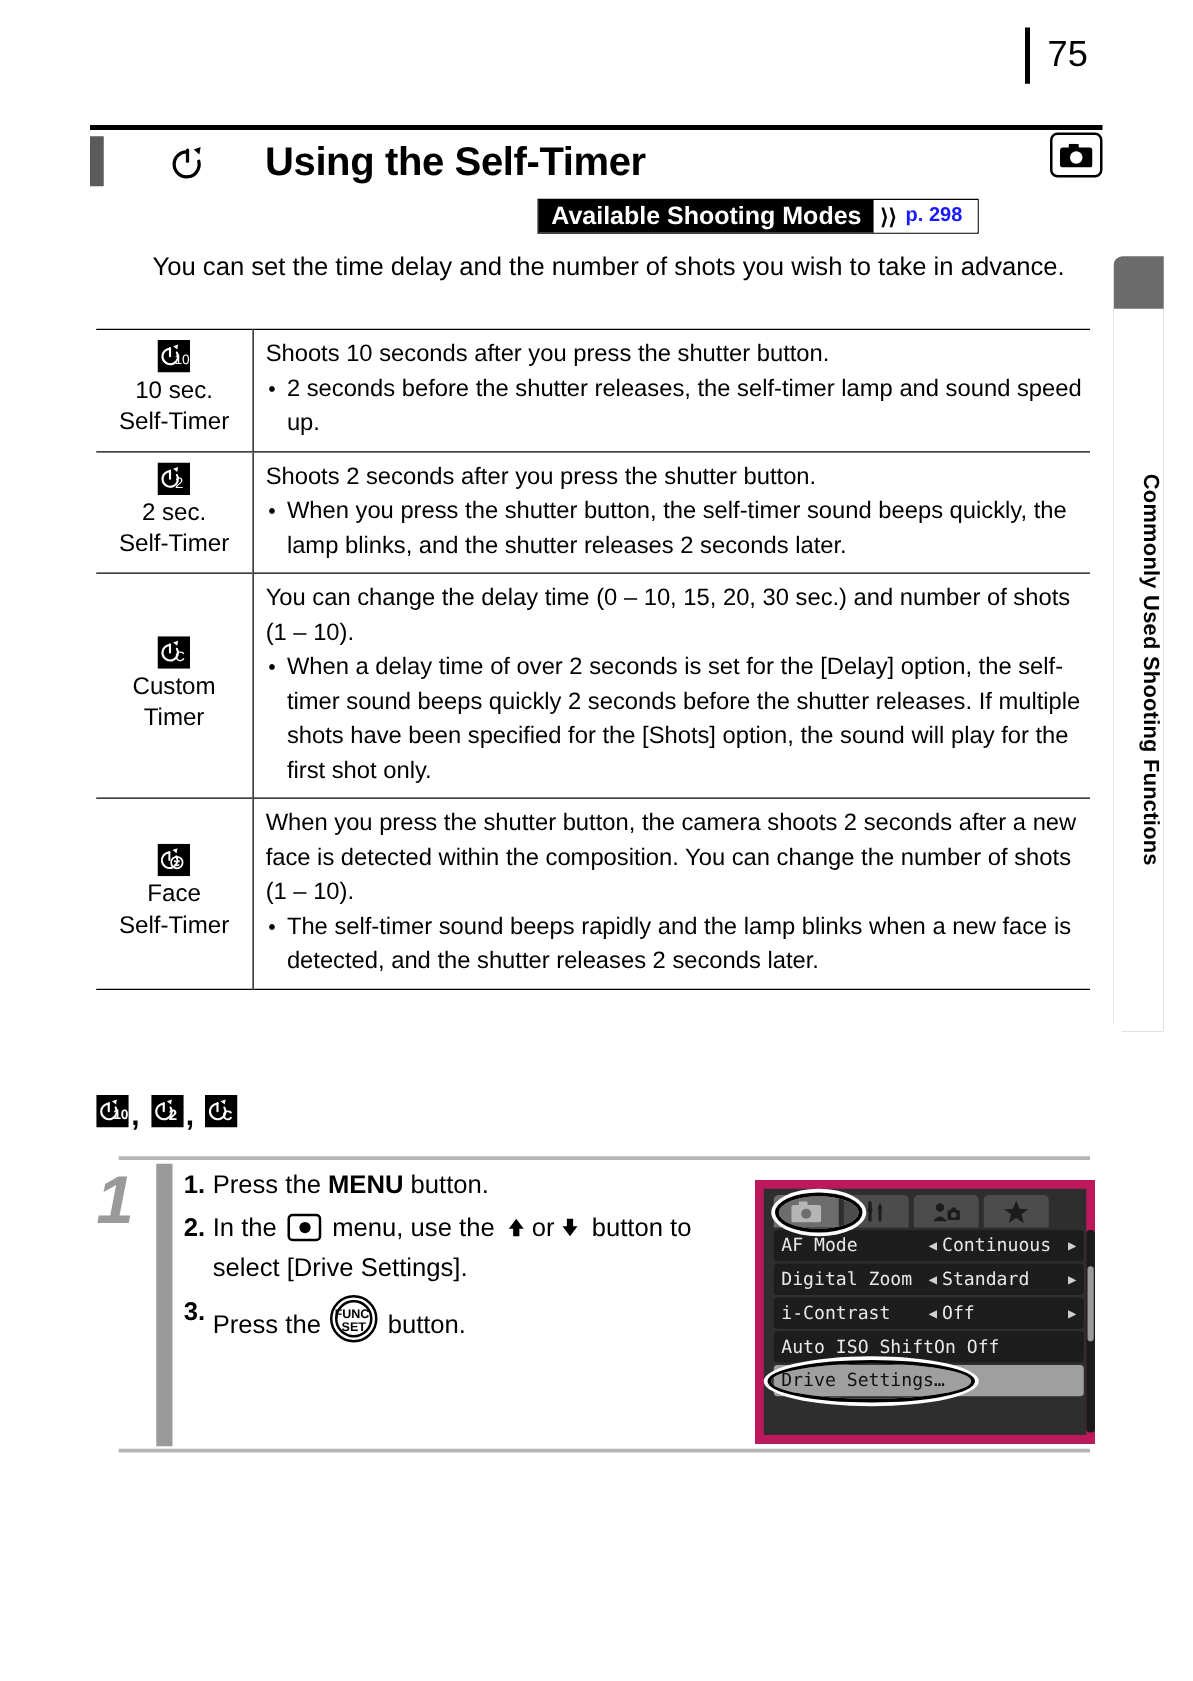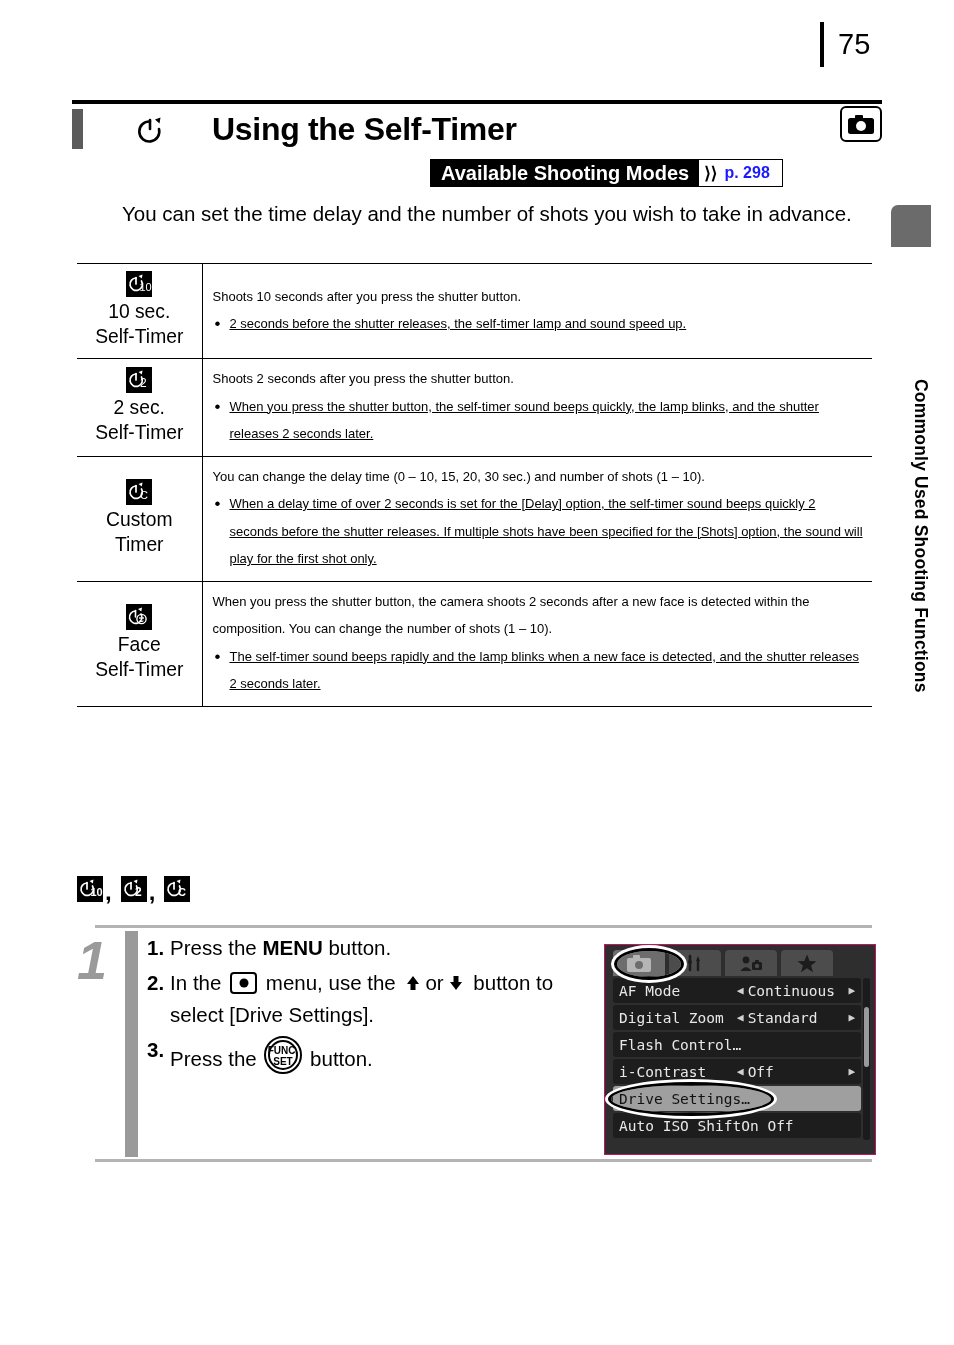--- a/index.html
+++ b/index.html
@@ -110,25 +110,25 @@
     vertical-align:middle;
     padding:0;
   }
   .tbl tr:first-child td { border-top:none; }
   .tbl td.modecell {
     width:125px; border-right:1.4px solid #000;
     text-align:center; padding:7px 4px 9px;
   }
   .tbl td.desccell {
     padding:6px 6px 8px 10px;
-    font-size:13px; line-height:27.5px;
+    font-size:19px; line-height:27.5px;
   }
   .modecell .icon-hold { display:flex; justify-content:center; margin-bottom:2px; }
   .modecell .mlabel { font-size:19.3px; line-height:25px; }
-  .bullets { margin:0; padding:0; list-style:none;text-decoration:underline; }
+  .bullets { margin:0; padding:0; list-style:none; }
   .bullets li {
     position:relative; padding-left:17px;
   }
   .bullets li:before {
     content:"•"; position:absolute; left:2px; top:0;
     font-size:17px; line-height:27.5px;
   }
 
   
   .icon-row {
@@ -172,21 +172,21 @@
   .arrow-up, .arrow-dn { display:inline-block; vertical-align:-2px; margin:0 3px; }
   .funcset {
     display:inline-block; vertical-align:-9px; margin:0 1px;
   }
 
   
   .lcd {
     position:absolute; left:604px; top:944px;
     width:272px; height:211px;
     background:#2e2e2e;
-    border:1px solid #be185d;
+    border:7px solid #be185d;
   }
   .lcd-tabs { position:absolute; left:8px; top:5px; display:flex; gap:4px; }
   .lcd-tab {
     width:52px; height:26px; border-radius:4px 4px 0 0;
     background:#4c4c4c; display:flex; align-items:center; justify-content:center;
   }
   .lcd-tab.sel { background:#6d6d6d; }
   .lcd-list { position:absolute; left:8px; top:33px; width:248px; }
   .lcd-item {
     height:25px; margin-bottom:2px;
@@ -464,34 +464,31 @@
       <span class="vl" style="padding-left:4px;">Continuous</span>
       <span class="rchev">▶</span>
     </div>
     <div class="lcd-item">
       <span class="nm">Digital Zoom</span>
       <span class="lchev">◀</span>
       <span class="vl" style="padding-left:4px;">Standard</span>
       <span class="rchev">▶</span>
     </div>
     <div class="lcd-item">
-      <span class="nm" style="flex:1;">Flash Control…</span>
-    </div>
-    <div class="lcd-item">
       <span class="nm">i-Contrast</span>
       <span class="lchev">◀</span>
       <span class="vl" style="padding-left:4px;">Off</span>
       <span class="rchev">▶</span>
     </div>
-    <div class="lcd-item hl">
-      <span class="nm" style="flex:1;">Drive Settings…</span>
-    </div>
     <div class="lcd-item">
       <span class="nm">Auto ISO Shift</span>
       <span class="vl">On Off</span>
+    </div>
+    <div class="lcd-item hl">
+      <span class="nm" style="flex:1;">Drive Settings…</span>
     </div>
   </div>
 
   <div class="lcd-scroll-track"></div>
   <div class="lcd-scroll-thumb"></div>
 
   <div class="lcd-ellipse ell-tab-out"></div>
   <div class="lcd-ellipse inner ell-tab-in"></div>
   <div class="lcd-ellipse ell-item-out"></div>
   <div class="lcd-ellipse inner ell-item-in"></div>

